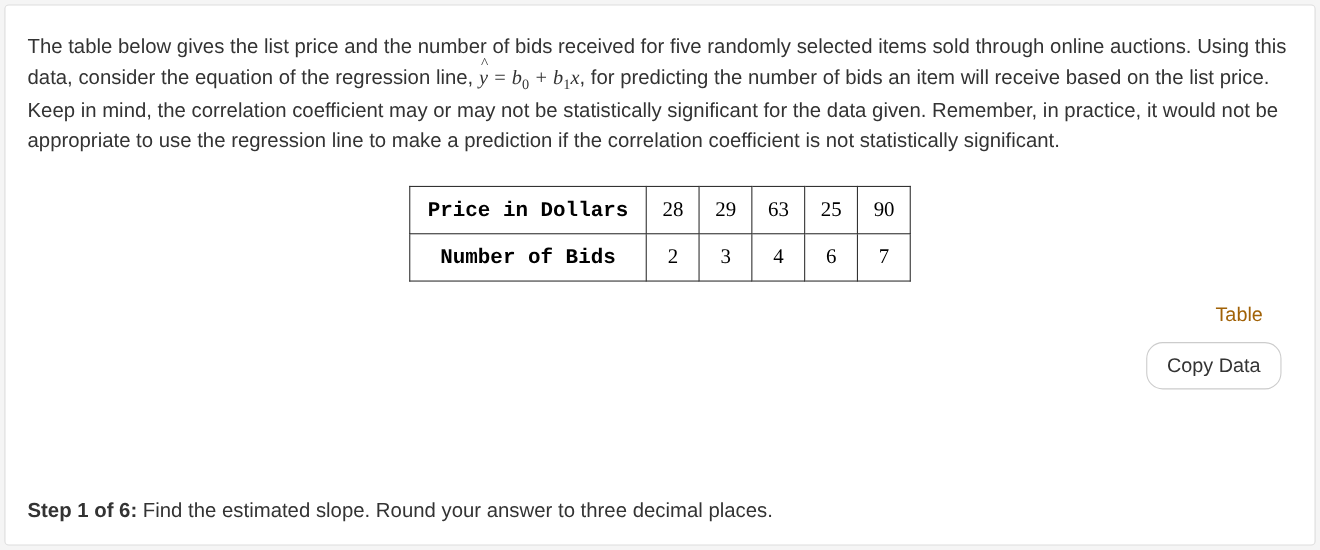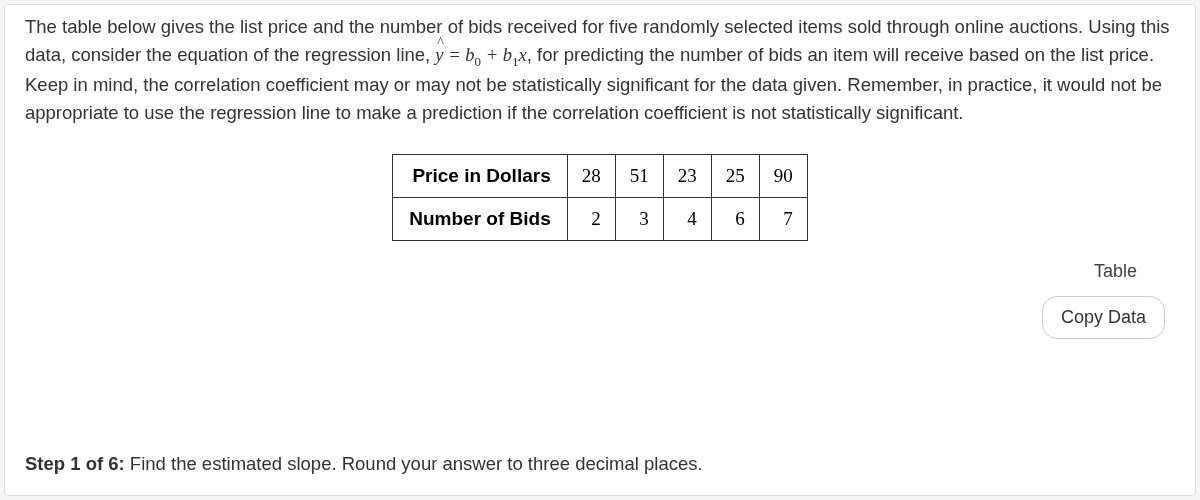--- a/index.html
+++ b/index.html
@@ -11,21 +11,21 @@
       font-family: -apple-system, BlinkMacSystemFont, 'Segoe UI', Arial, sans-serif;
       background: #f5f5f5;
       padding: 4px;
       width: 1200px;
       height: 500px;
     }
     .container {
       background: white;
       border: 1px solid #ddd;
       border-radius: 4px;
-      padding: 8px 20px;
+      padding: 23px 20px;
       height: 100%;
       position: relative;
     }
     .problem-text {
       font-size: 18.5px;
       line-height: 1.5;
       color: #333;
       margin-bottom: 28px;
     }
     .equation {
@@ -50,44 +50,45 @@
       font-style: normal;
     }
     .data-table {
       border-collapse: collapse;
       margin: 0 auto 20px auto;
     }
     .data-table th,
     .data-table td {
       border: 1px solid #333;
       padding: 10px 14px;
-      text-align: right;
+      text-align: center;
       font-size: 19px;
     }
     .data-table th {
       font-weight: bold;
-      text-align: right;
+      text-align: center;
       padding-left: 16px;
       padding-right: 16px;
+      font-family: Liberation Mono, monospace;
     }
     .data-table td {
       min-width: 48px;
       font-family: 'Times New Roman', serif;
     }
     .actions {
       text-align: right;
       margin-bottom: 30px;
       padding-right: 10px;
     }
     .table-link {
-      color: #404040;
+      color: #a16207;
       font-size: 18px;
       display: block;
       margin-bottom: 14px;
-      margin-right: 28px;
+      margin-right: 17px;
     }
     .copy-btn {
       background: white;
       border: 1px solid #ccc;
       border-radius: 15px;
       padding: 10px 18px;
       font-size: 18px;
       color: #333;
       cursor: pointer;
       font-family: inherit;
@@ -110,22 +111,22 @@
 <div class="container">
   <p class="problem-text">
     <span>The table below gives the list price and the number of bids received for five randomly selected items sold through online auctions. Using this data, consider the equation of the regression line, </span><span class="equation"><span class="yhat">y</span>&nbsp;=&nbsp;<i>b</i><span class="sub">0</span>&nbsp;+&nbsp;<i>b</i><span class="sub">1</span><i>x</i></span><span>, for predicting the number of bids an item will receive based on the list price. Keep in mind, the correlation coefficient may or may not be statistically significant for the data given. Remember, in practice, it would not be appropriate to use the regression line to make a prediction if the correlation coefficient is not statistically significant.</span>
   </p>
 
   <table class="data-table">
     <tbody>
         <tr>
       <th>Price in Dollars</th>
       <td>28</td>
-      <td>51</td>
-      <td>23</td>
+      <td>29</td>
+      <td>63</td>
       <td>25</td>
       <td>90</td>
     </tr>
     <tr>
       <th>Number of Bids</th>
       <td>2</td>
       <td>3</td>
       <td>4</td>
       <td>6</td>
       <td>7</td>

